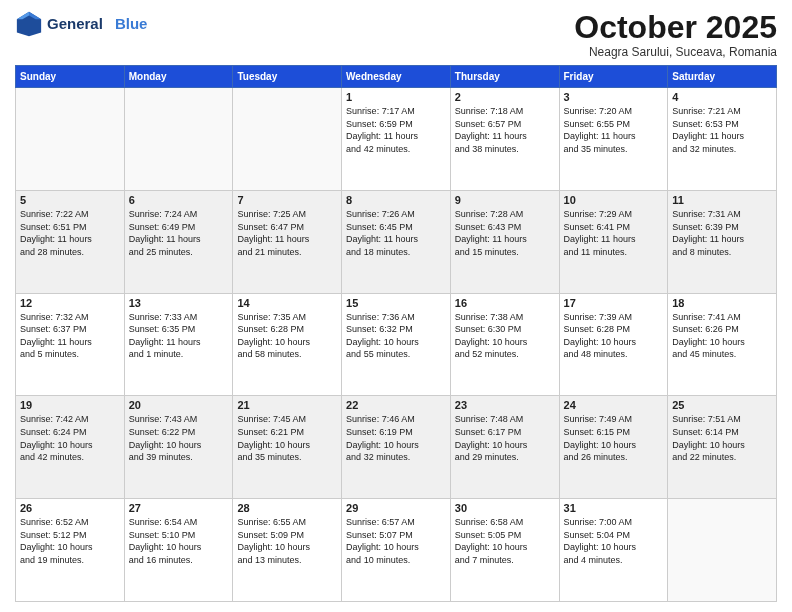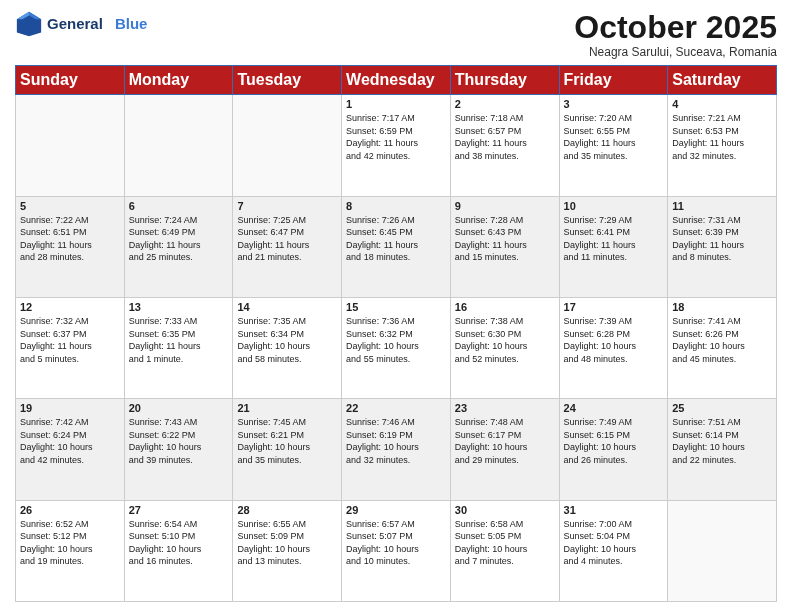--- a/index.html
+++ b/index.html
@@ -56,23 +56,23 @@
       color: #333;
     }
     .calendar {
       flex: 1;
       border: 1px solid #ccc;
       border-collapse: collapse;
       width: 100%;
       table-layout: fixed;
     }
     .calendar th {
-      background-color: #b91c1c;
+      background-color: #1d4ed8;
       color: white;
-      font-size: 16px;
+      font-size: 10px;
       font-weight: bold;
       padding: 5px 4px;
       text-align: left;
       border: 1px solid #3a67b5;
       margin-left: 32px;
     }
     .calendar td {
       border: 1px solid #ccc;
       vertical-align: top;
       padding: 3px 4px;
@@ -231,21 +231,21 @@
           <td>
             <span class="day-num">13</span>
             <div class="day-info" style="white-space: pre-line;">Sunrise: 7:33 AM
 Sunset: 6:35 PM
 Daylight: 11 hours
 and 1 minute.</div>
           </td>
           <td>
             <span class="day-num">14</span>
             <div class="day-info" style="white-space: pre-line;">Sunrise: 7:35 AM
-Sunset: 6:34 PM
+Sunset: 6:28 PM
 Daylight: 10 hours
 and 58 minutes.</div>
           </td>
           <td>
             <span class="day-num">15</span>
             <div class="day-info" style="white-space: pre-line;">Sunrise: 7:36 AM
 Sunset: 6:32 PM
 Daylight: 10 hours
 and 55 minutes.</div>
           </td>

